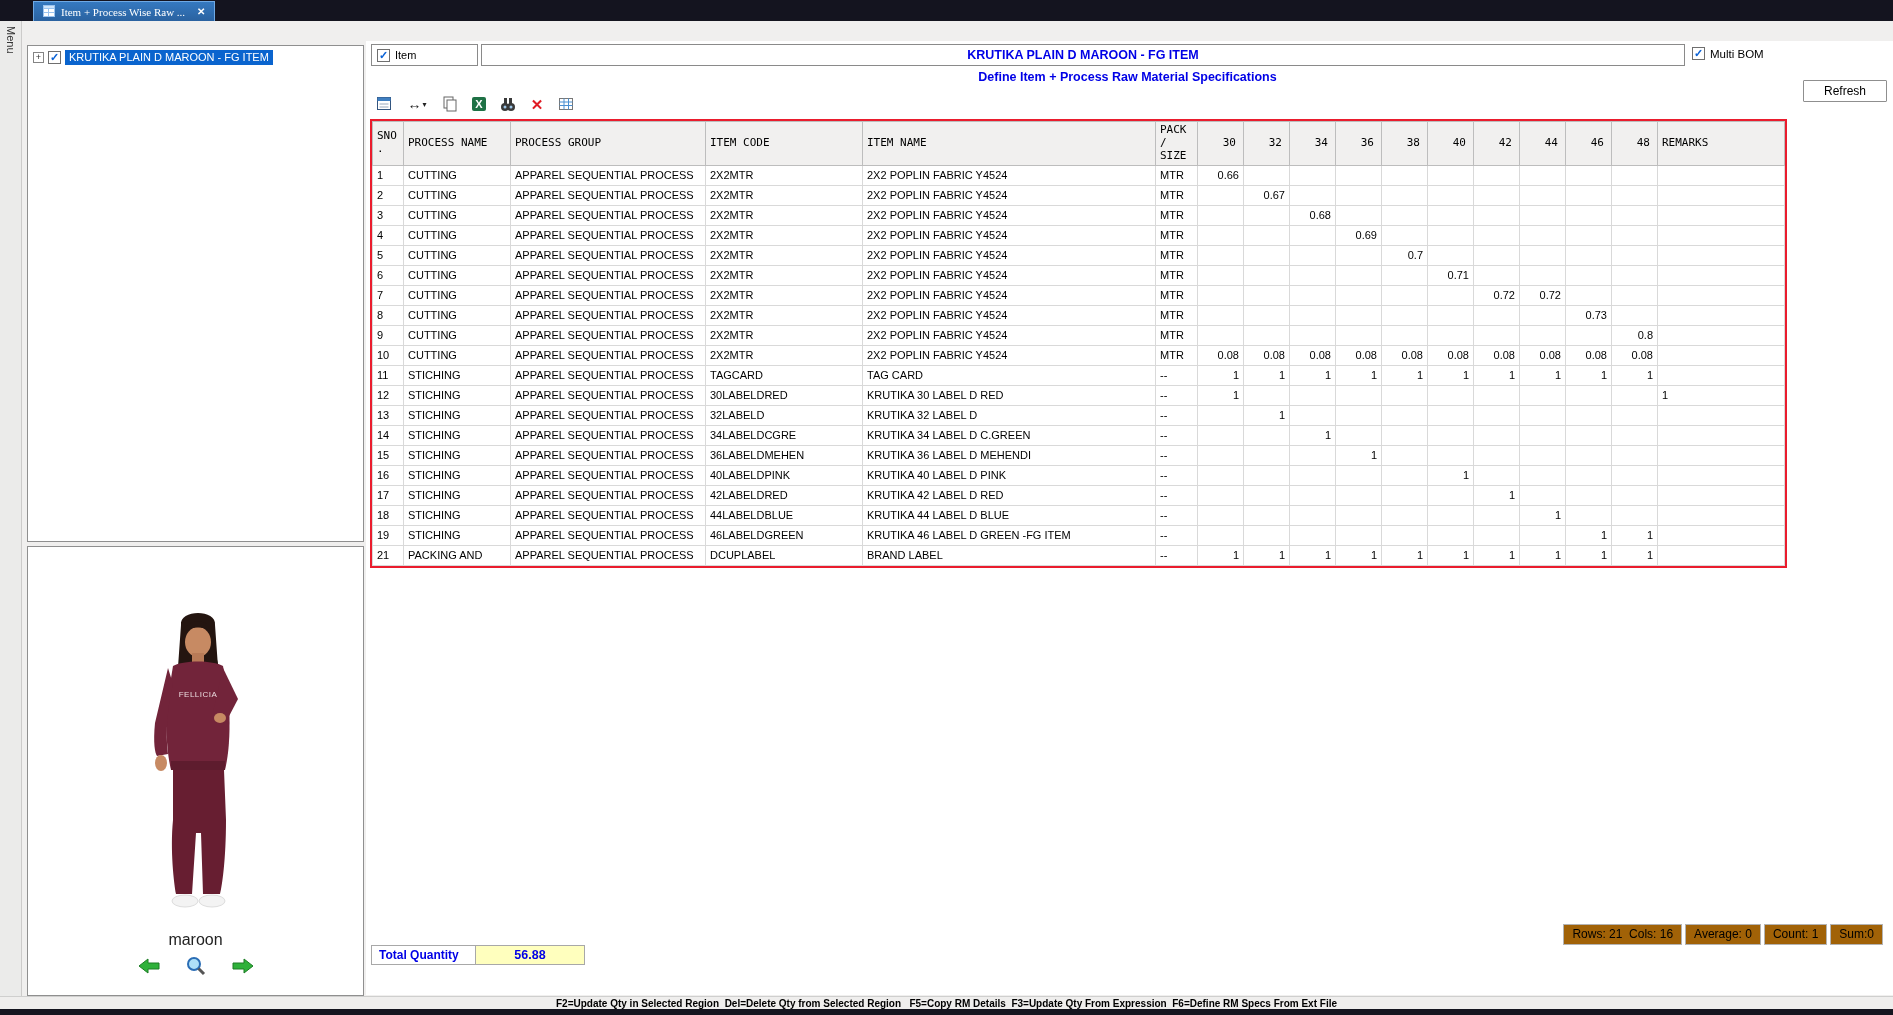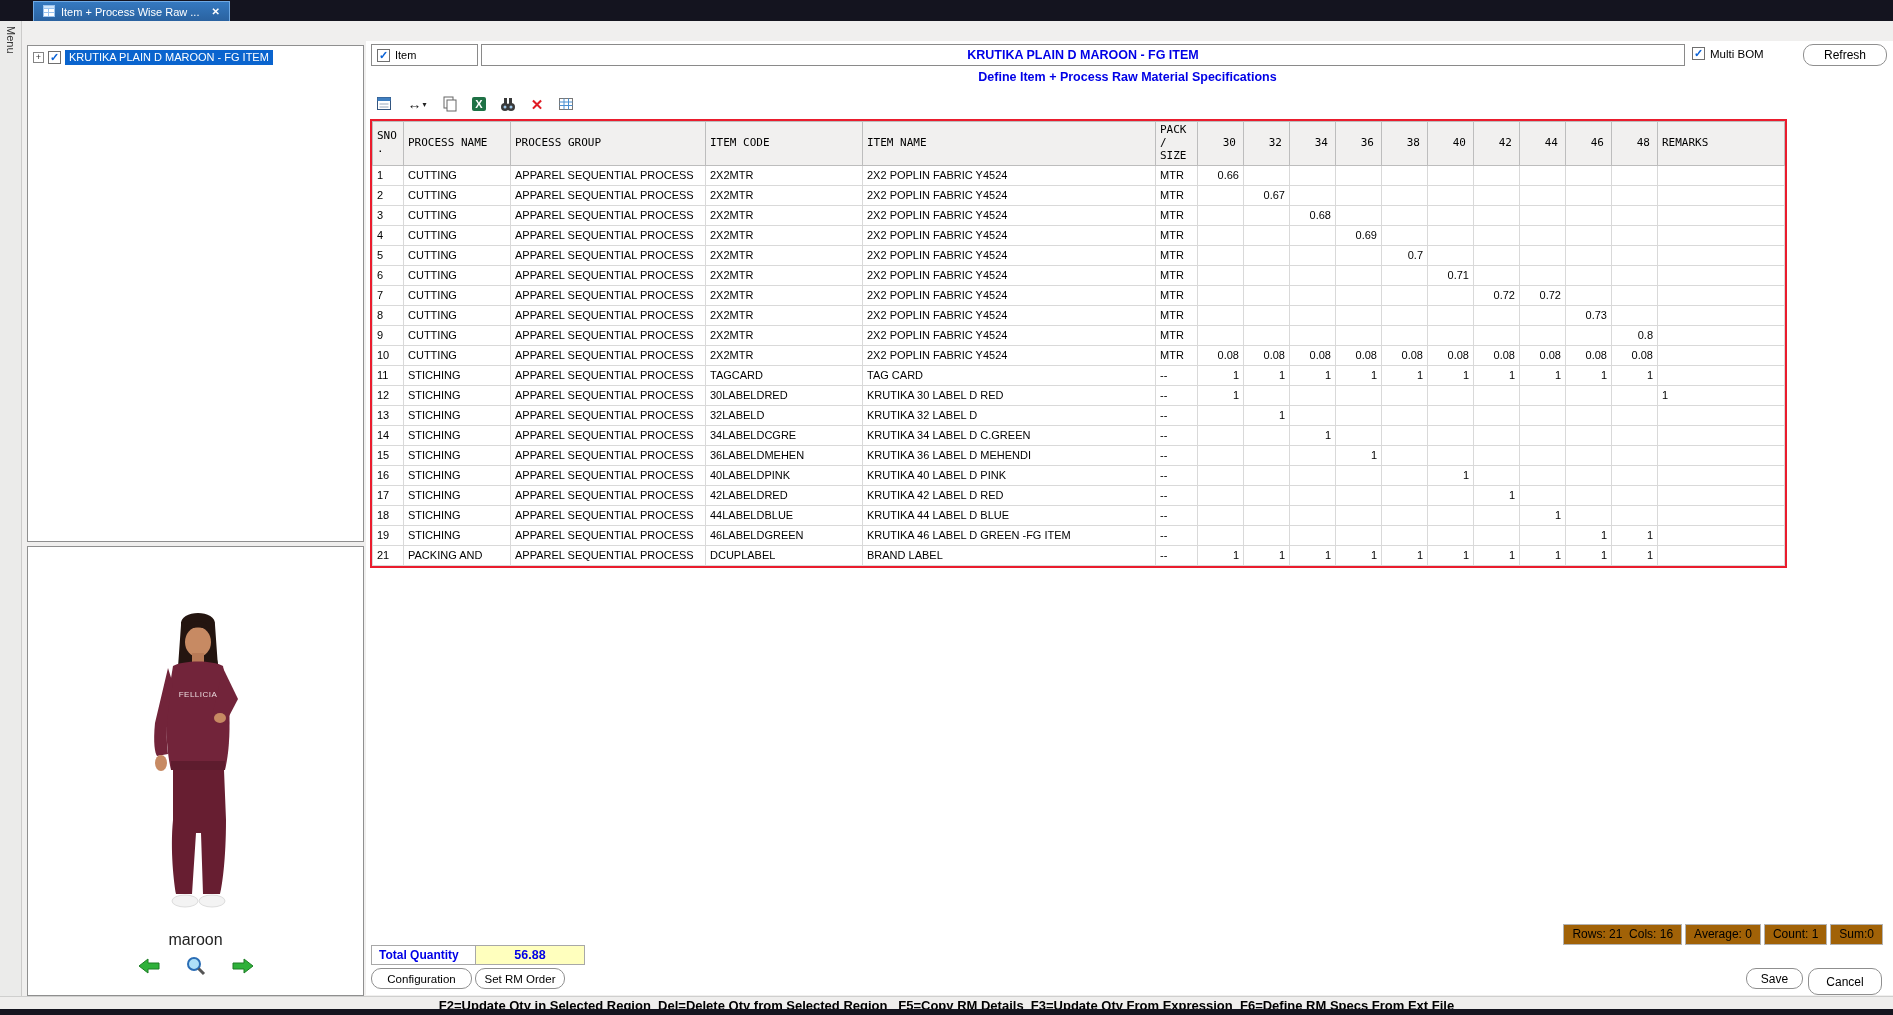--- a/index.html
+++ b/index.html
@@ -6,21 +6,21 @@
     --title-blue:#0000e6; --value-blue:#0000cd; --grid-red:#ea1c2d;
     --cell-yellow:#ffffcc; --tree-blue:#0a64ce; --tq-yellow:#ffffbe;
     --maroon:#72243a; --green:#2fb13a; --tab-blue:#3579c0;
   }
   *{margin:0;padding:0;box-sizing:border-box;}
   html,body{width:1893px;height:1015px;}
   body{font-family:"Liberation Sans",sans-serif;background:#e9e8e7;overflow:hidden;}
   .app{position:relative;width:1893px;height:1015px;background:#f0efee;overflow:hidden;}
 
   
-  .tabbar{position:absolute;left:0;top:0;width:1893px;height:21px;background:#14141f;display:flex;align-items:flex-end;padding-left:33px;}
+  .tabbar{position:absolute;left:0;top:0;width:1893px;height:21px;background:#14141f;display:flex;align-items:flex-end;padding-left:33px;font-family:Liberation Serif, serif;}
   .tab{height:20px;display:flex;align-items:center;gap:6px;padding:0 9px;background:linear-gradient(var(--tab-blue),#2a62a0);color:#fff;font-size:11px;border:1px solid #6fa9e4;border-bottom:none;cursor:pointer;white-space:nowrap;}
   .tab-close{font-size:10px;font-weight:bold;margin-left:6px;cursor:pointer;}
   .titlebar{position:absolute;left:22px;top:21px;width:1871px;height:20px;background:#ffffff;border-bottom:1px solid #d6d5d4;font-weight:bold;font-size:12.5px;color:#000;padding:3px 0 0 11px;}
   .menustrip{position:absolute;left:0;top:21px;width:22px;height:988px;background:#ebebea;border-right:1px solid #cccbca;cursor:pointer;}
   .menustrip span{writing-mode:vertical-rl;font-size:11px;color:#333;display:inline-block;margin:5px 0 0 5px;}
 
   .main-bg{position:absolute;left:366px;top:41px;width:1527px;height:954px;background:#ffffff;}
 
   
   .tree-panel{position:absolute;left:27px;top:45px;width:337px;height:497px;background:#fff;border:1px solid #8f8f8f;}
@@ -33,21 +33,21 @@
   .image-panel{position:absolute;left:27px;top:546px;width:337px;height:450px;background:#fff;border:1px solid #8f8f8f;}
   .model-svg{display:block;margin:58px auto 0;}
   .img-caption{text-align:center;font-size:16px;color:#222;margin-top:16px;}
   .img-nav{display:flex;justify-content:center;align-items:center;gap:26px;margin-top:7px;}
   .img-nav > *{cursor:pointer;}
 
   
   .item-box{position:absolute;left:371px;top:44px;width:107px;height:22px;background:#fff;border:1px solid #8a8a8a;display:flex;align-items:center;gap:5px;padding:0 5px;font-size:11px;}
   .value-field{position:absolute;left:481px;top:44px;width:1204px;height:22px;background:#fff;border:1px solid #8a8a8a;text-align:center;color:var(--title-blue);font-weight:bold;font-size:12.5px;line-height:20px;white-space:nowrap;overflow:hidden;}
   .multibom{position:absolute;left:1692px;top:47px;display:flex;align-items:center;gap:5px;font-size:11.5px;}
-  .btn{background:#fff;border:1px solid #8f8f8f;border-radius:10px;font-size:12px;color:#000;text-align:center;cursor:pointer;display:flex;align-items:center;justify-content:center;}
+  .btn{background:#fff;border:1px solid #8f8f8f;border-radius:1px;font-size:12px;color:#000;text-align:center;cursor:pointer;display:flex;align-items:center;justify-content:center;margin-top:36px;}
   .refresh-btn{position:absolute;left:1803px;top:44px;width:84px;height:22px;}
   .section-title{position:absolute;left:371px;top:70px;width:1513px;text-align:center;color:var(--title-blue);font-weight:bold;font-size:12.5px;}
 
   
   .toolbar{position:absolute;left:373px;top:93px;height:22px;display:flex;align-items:center;gap:7px;}
   .tool{width:22px;height:20px;display:flex;align-items:center;justify-content:center;cursor:pointer;}
   .tool.wide{width:30px;}
   .resize-glyph{font-size:14px;font-weight:bold;color:#222;line-height:1;}
   .dd-glyph{font-size:8px;color:#222;margin-left:1px;}
   .del-glyph{font-size:15px;font-weight:bold;color:#e01b24;line-height:1;}
@@ -64,21 +64,21 @@
 
   
   .stats-row{position:absolute;top:894px;right:10px;display:flex;gap:3px;}
   .stat-box{background:#a16207;border:1px solid #b3b3b3;font-size:12px;color:#000;padding:2px 8px 3px;white-space:pre;margin-top:30px;}
   .tq-label{position:absolute;left:371px;top:945px;width:124px;height:20px;background:#fff;border:1px solid #a8a8a8;color:var(--title-blue);font-weight:bold;font-size:12px;padding:2px 0 0 7px;}
   .tq-value{position:absolute;left:475px;top:945px;width:110px;height:20px;background:var(--tq-yellow);border:1px solid #a8a8a8;color:var(--title-blue);font-weight:bold;font-size:12.5px;text-align:center;padding-top:2px;}
   .btn-config{position:absolute;left:371px;top:968px;width:101px;height:21px;font-size:11.5px;}
   .btn-setrm{position:absolute;left:475px;top:968px;width:90px;height:21px;font-size:11.5px;}
   .btn-save{position:absolute;left:1746px;top:968px;width:57px;height:21px;}
   .btn-cancel{position:absolute;left:1808px;top:968px;width:74px;height:27px;}
-  .statusbar{position:absolute;left:0;top:996px;width:1893px;height:13px;background:#efeeed;border-top:1px solid #cfcfce;text-align:center;font-size:13px;font-weight:bold;color:#000;white-space:pre;padding-top:1px;}
+  .statusbar{position:absolute;left:0;top:996px;width:1893px;height:13px;background:#efeeed;border-top:1px solid #cfcfce;text-align:center;font-size:10px;font-weight:bold;color:#000;white-space:pre;padding-top:1px;}
   .bottom-strip{position:absolute;left:0;top:1009px;width:1893px;height:6px;background:#15151f;}
 </style>
 </head>
 <body>
 
 <div class="app">
 
   <div class="tabbar">
     <div class="tab">
       <span>

